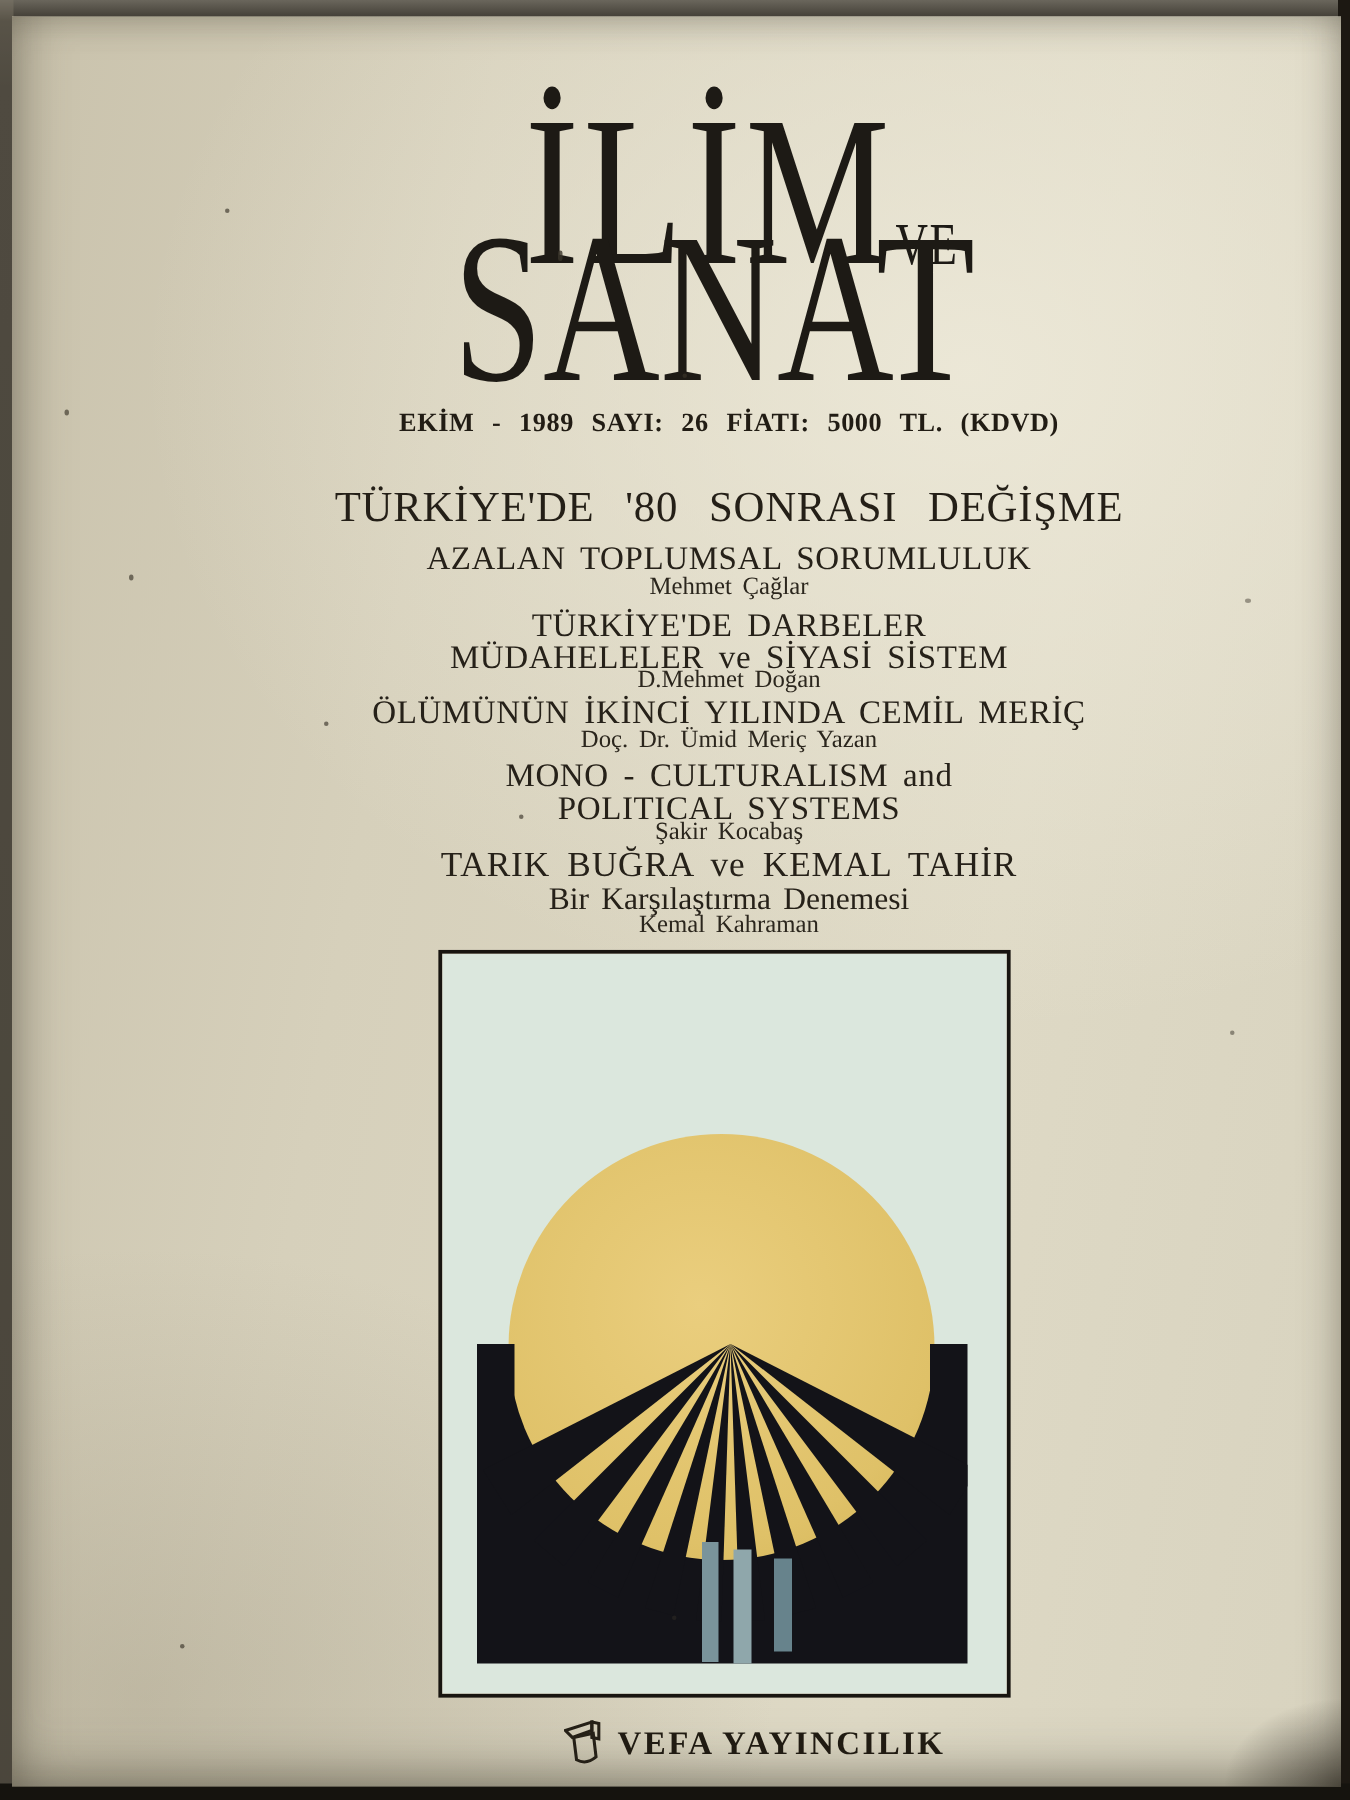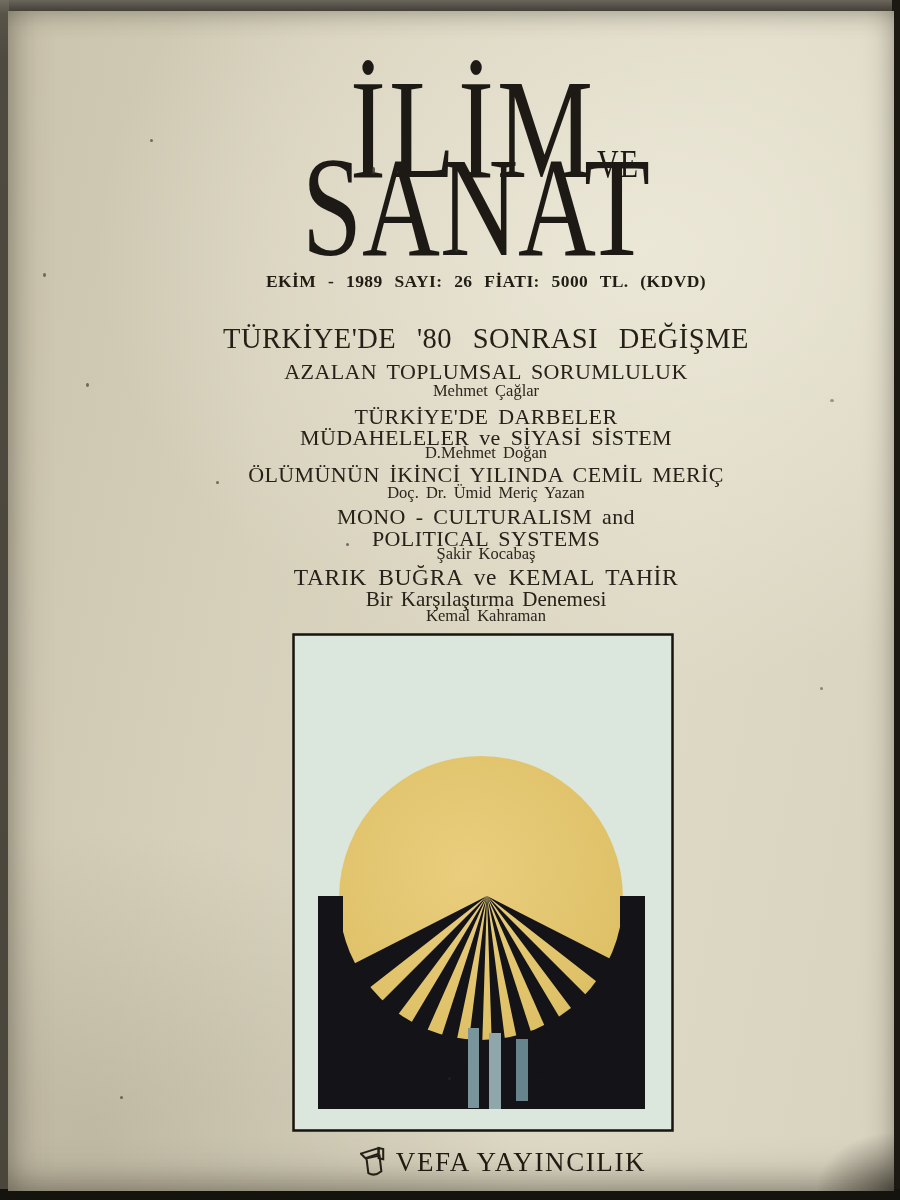--- a/index.html
+++ b/index.html
@@ -38,21 +38,21 @@
   .headline{top:314px;font-size:28.5px;letter-spacing:.5px;word-spacing:13px;color:#241f17;}
   .line-t{font-size:22px;letter-spacing:.4px;word-spacing:4px;}
   .line-T{font-size:23.5px;letter-spacing:.6px;word-spacing:5px;}
   .line-m{font-size:21px;word-spacing:3px;}
   .line-a{font-size:16.5px;word-spacing:3px;color:#2b261d;}
   
   .artwork{position:absolute;left:284px;top:622px;width:382px;height:499px;}
   
   .publisher{position:absolute;left:0;right:0;top:1134px;display:flex;align-items:center;
     justify-content:center;transform:translateX(52px);gap:10px;color:#201b12;}
-  .pub-name{font-size:27px;font-weight:400;letter-spacing:1.6px;line-height:1;}
+  .pub-name{font-size:22px;font-weight:700;letter-spacing:1.6px;line-height:1;}
   
   .speck{position:absolute;background:#3a342a;border-radius:50%;opacity:.65;}
 </style>
 </head>
 <body>
 
 <div class="scan-left"></div>
 <div class="scan-right"></div>
 <div class="scan-bottom"></div>
 

